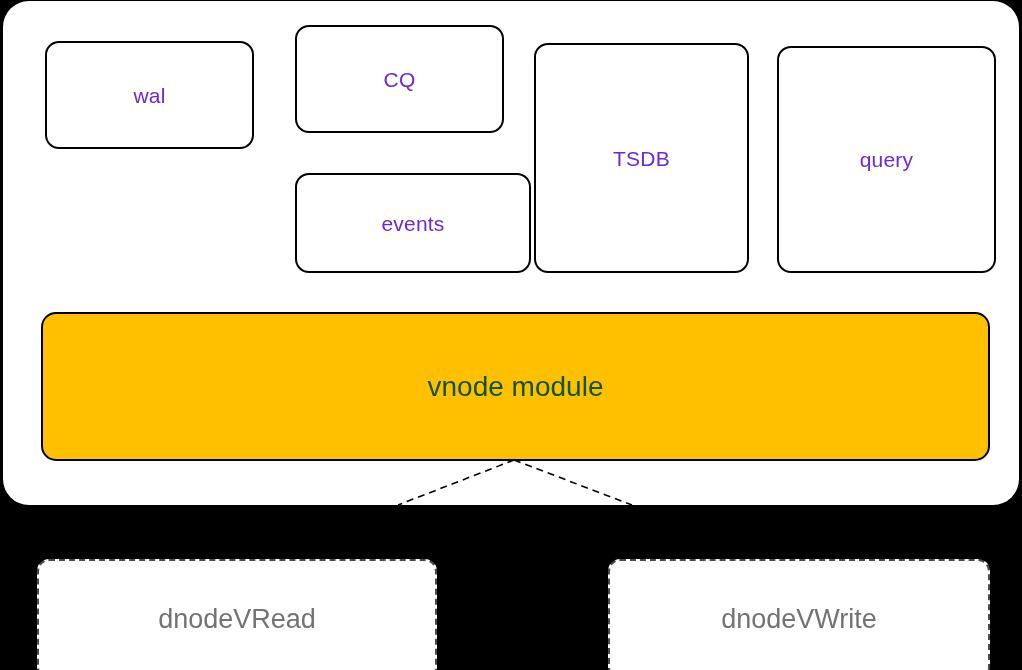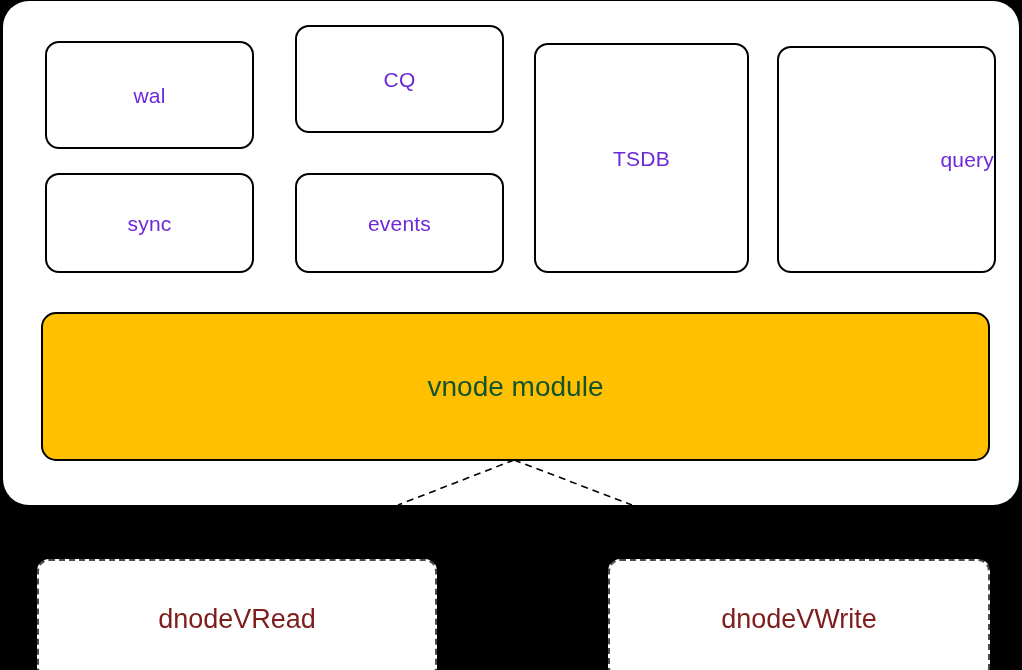--- a/index.html
+++ b/index.html
@@ -43,23 +43,23 @@
     font-size: 21px;
     color: #6d28d9;
     line-height: 1;
     letter-spacing: 0.2px;
   }
 
   
   .box-wal    { left: 42px;  top: 40px;  width: 209px; height: 108px; }
   .box-sync   { left: 42px;  top: 172px; width: 209px; height: 100px; }
   .box-cq     { left: 292px; top: 24px;  width: 209px; height: 108px; }
-  .box-events { left: 292px; top: 172px; width: 209px; height: 100px; }
+  .box-events { left: 292px; top: 172px; width: 236px; height: 100px; }
   .box-tsdb   { left: 531px; top: 42px;  width: 215px; height: 230px; }
-  .box-query  { left: 774px; top: 45px;  width: 219px; height: 227px; justify-content: flex-end; }
+  .box-query  { left: 774px; top: 45px;  width: 219px; height: 227px; }
 
   
   .vnode-module-bar {
     position: absolute;
     left: 38px;
     top: 311px;
     width: 949px;
     height: 149px;
     background: #FFC000;
     border: 2px solid #000000;
@@ -91,21 +91,21 @@
     background: #ffffff;
     border: 2px dashed #4a4a4a;
     border-radius: 12px;
     box-sizing: border-box;
     display: flex;
     align-items: center;
     justify-content: center;
   }
   .dnode-box .box-label {
     font-size: 27px;
-    color: #7f1d1d;
+    color: #737373;
     line-height: 1;
   }
   .box-dnodevread  { left: 37px;  top: 559px; width: 400px; height: 120px; }
   .box-dnodevwrite { left: 608px; top: 559px; width: 382px; height: 120px; }
 </style>
 </head>
 <body>
 
 <div id="canvas">
 
@@ -120,23 +120,20 @@
     </div>
 
     <div class="module-box box-tsdb">
       <span class="box-label">TSDB</span>
     </div>
 
     <div class="module-box box-query">
       <span class="box-label">query</span>
     </div>
 
-    <div class="module-box box-sync">
-      <span class="box-label">sync</span>
-    </div>
 
     <div class="module-box box-events">
       <span class="box-label">events</span>
     </div>
 
     <div class="vnode-module-bar">
       <span class="bar-label">vnode module</span>
     </div>
 
   </div>

